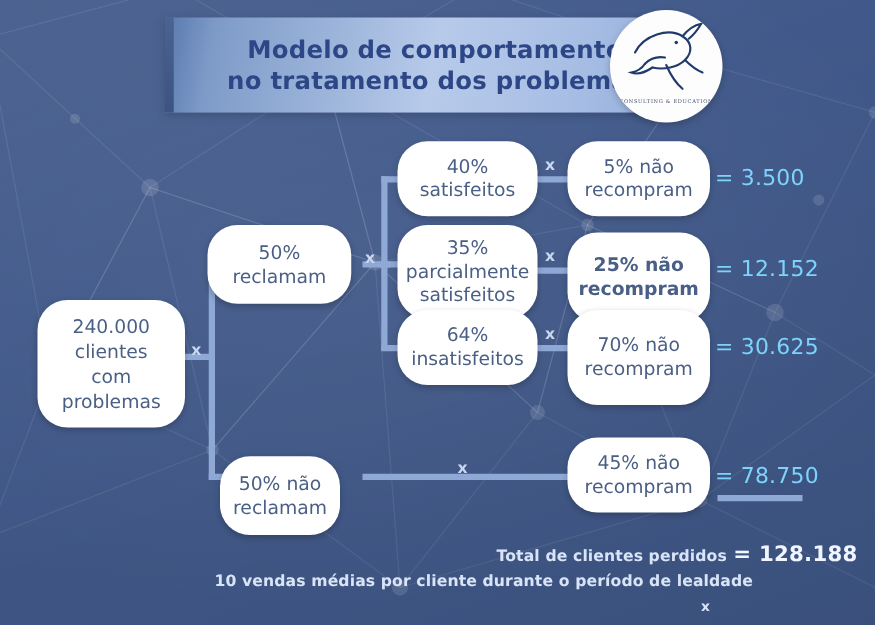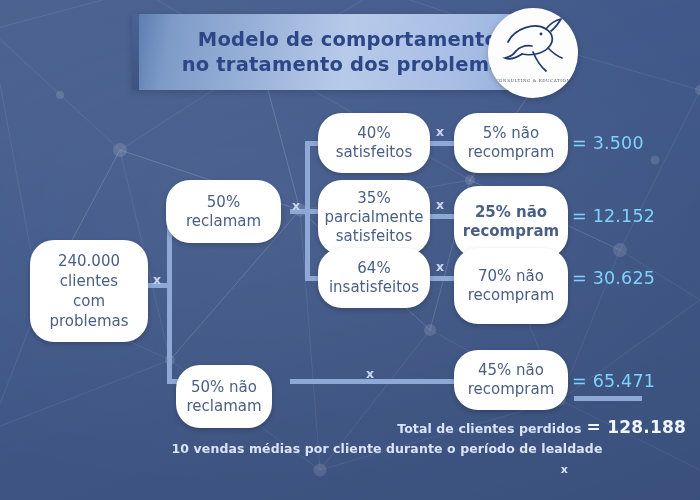--- a/index.html
+++ b/index.html
@@ -136,21 +136,21 @@
     font-size: 17.5px;
     letter-spacing: 0.2px;
     white-space: nowrap;
   }
 
   
   #summary {
     position: absolute;
     left: 0;
     right: 14px;
-    top: 418px;
+    top: 434px;
     text-align: right;
     color: #d9e4f7;
     padding-left: 26px;
   }
   .sum-line { line-height: 19px; white-space: nowrap; }
   .sum-label { font-size: 12.5px; font-weight: 700; letter-spacing: 0.1px; }
   .sum-value { font-size: 17px; font-weight: 600; color: #f0f5ff; letter-spacing: 0.2px; }
   #sum-mult { font-size: 11px; font-weight: 700; margin-right: 118px; }
   #sum-line-loyalty { text-align: center; padding-left: 62px; }
 </style>
@@ -265,21 +265,21 @@
   <div class="node" id="node-25-nao">25% não
 recompram</div>
   <div class="node" id="node-70-nao">70% não
 recompram</div>
   <div class="node" id="node-45-nao">45% não
 recompram</div>
 
   <div class="result" style="left:572px; top:133px;">= 3.500</div>
   <div class="result" style="left:572px; top:206px;">= 12.152</div>
   <div class="result" style="left:572px; top:268px;text-align:center;">= 30.625</div>
-  <div class="result" style="left:572px; top:371px;">= 65.471</div>
+  <div class="result" style="left:572px; top:371px;">= 78.750</div>
 
   <div id="summary">
     <div class="sum-line">
       <span class="sum-label">Total de clientes perdidos</span>
       <span class="sum-value">= 128.188</span>
     </div>
     <div class="sum-line" id="sum-line-loyalty">
       <span class="sum-label">10 vendas médias por cliente durante o período de lealdade</span>
     </div>
     <div class="sum-line">

